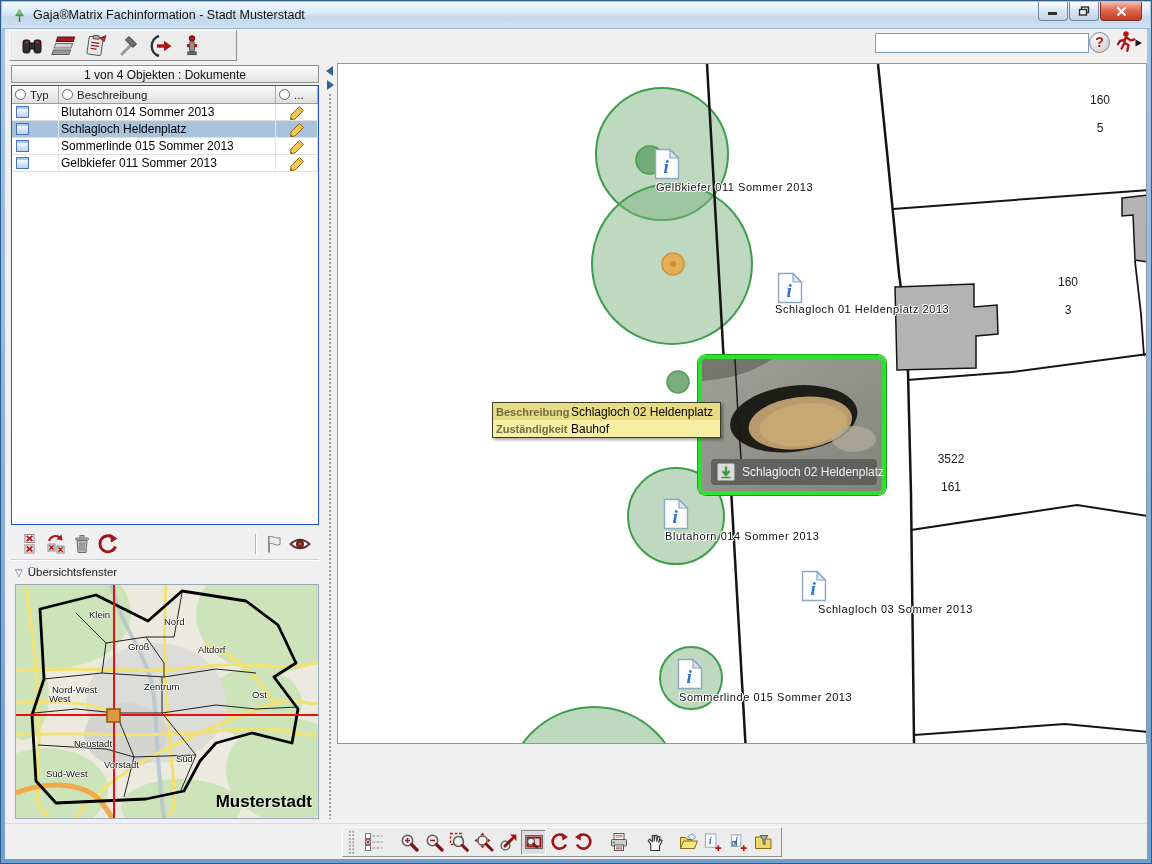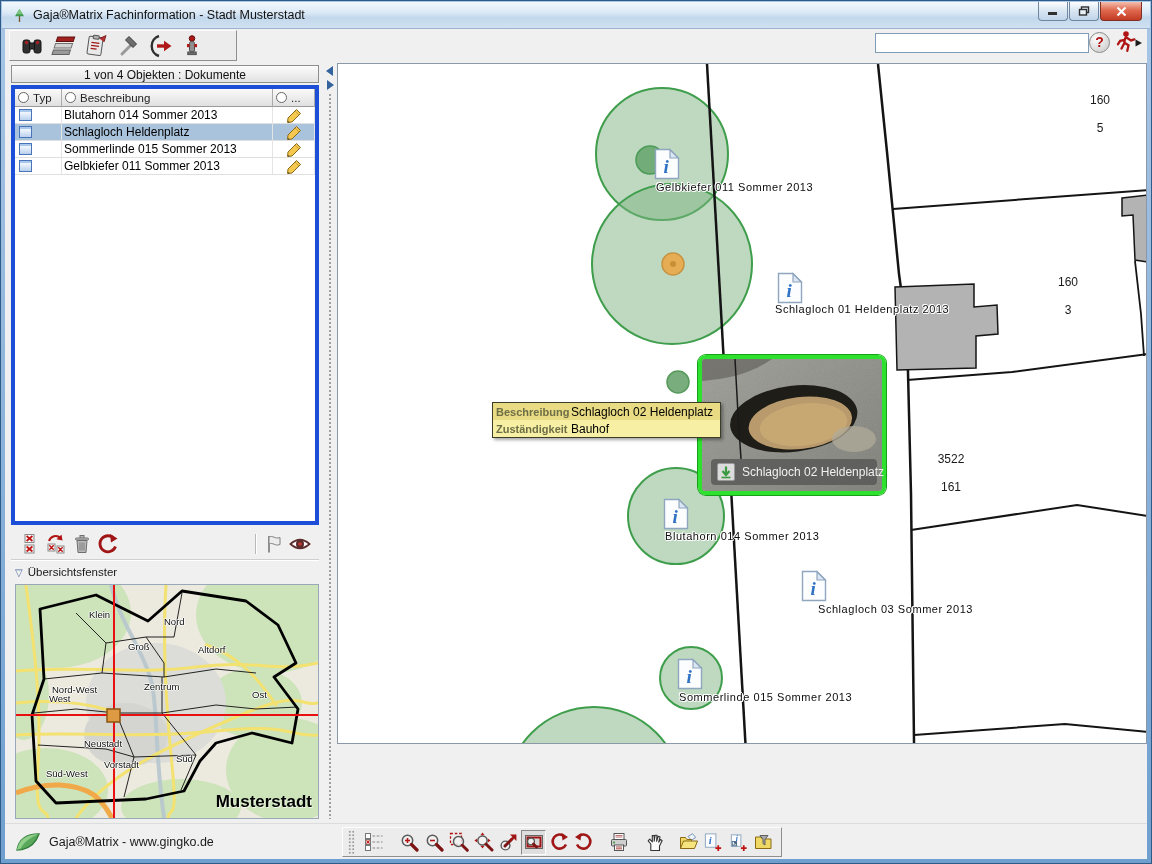--- a/index.html
+++ b/index.html
@@ -28,21 +28,21 @@
   .help-btn{position:absolute;left:1084px;top:3px;width:21px;height:21px;border-radius:50%;
     border:1px solid #8a8a8a;background:radial-gradient(circle at 35% 30%,#fdfdfd,#c6c6c6);
     color:#b01414;font-weight:bold;font-size:14px;line-height:19px;text-align:center;padding:0;}
   .runner-btn{position:absolute;left:1108px;top:0;width:30px;height:28px;background:transparent;border:none;padding:0;}
   
   .left-panel{position:absolute;left:4px;top:34px;width:314px;height:760px;background:#f0f0f0;}
   .list-header{position:absolute;left:2px;top:2px;width:308px;height:18px;
     background:linear-gradient(#fcfcfc,#e2e2e2);border:1px solid #8f8f8f;
     font-size:12px;color:#111;text-align:center;line-height:16px;box-sizing:border-box;}
   .obj-table{position:absolute;left:2px;top:22px;width:308px;height:440px;background:#fff;
-    border:4px solid #1d4ed8;box-sizing:border-box;}
+    border:1px solid #1d4ed8;box-sizing:border-box;}
   .thead{display:grid;grid-template-columns:47px 1fr 42px;height:18px;}
   .th{background:linear-gradient(#fafafa,#e0e0e0);border-right:1px solid #ababab;border-bottom:1px solid #9a9a9a;
       font-size:11.5px;color:#222;display:flex;align-items:center;padding-left:3px;overflow:hidden;white-space:nowrap;}
   .radio{display:inline-block;width:9px;height:9px;border:1px solid #666;border-radius:50%;margin-right:4px;background:#fff;flex:0 0 auto;}
   .trow{display:grid;grid-template-columns:47px 1fr 42px;height:16px;border-bottom:1px solid #e0e0e0;}
   .trow.selected{background:#aac3dd;}
   .td{display:flex;align-items:center;overflow:hidden;white-space:nowrap;border-right:1px solid #e4e4e4;}
   .td.desc{font-size:12px;color:#000;padding-left:2px;}
   .typ-icon{width:13px;height:12px;margin-left:4px;border:1px solid #4a74b8;
     background:linear-gradient(#eef4fc 30%,#b9d0ee);box-shadow:inset 0 2px 0 #a9c8ec;box-sizing:border-box;}
@@ -380,21 +380,21 @@
         </svg>
         <div id="ov-labels">
             <div class="ov-label" style="left: 73px; top: 24px;">Klein</div>
             <div class="ov-label" style="left: 148px; top: 31px;">Nord</div>
             <div class="ov-label" style="left: 36px; top: 63px; margin-top: 36px;">Nord-West</div>
             <div class="ov-label" style="left: 112px; top: 56px;">Groß</div>
             <div class="ov-label" style="left: 182px; top: 59px;">Altdorf</div>
             <div class="ov-label" style="left: 33px; top: 108px;">West</div>
             <div class="ov-label" style="left: 128px; top: 96px;">Zentrum</div>
             <div class="ov-label" style="left: 236px; top: 104px;">Ost</div>
-            <div class="ov-label" style="left: 68px; top: 153px;">Neustadt</div>
+            <div class="ov-label" style="left: 58px; top: 153px;">Neustadt</div>
             <div class="ov-label" style="left: 160px; top: 168px;">Süd</div>
             <div class="ov-label" style="left: 88px; top: 174px;">Vorstadt</div>
             <div class="ov-label" style="left: 30px; top: 183px;">Süd-West</div>
           </div>
         <div class="ov-city">Musterstadt</div>
       </div>
     </div>
 
     <div class="splitter">
       <span class="tri-left"></span>
@@ -528,27 +528,20 @@
           <span class="tt-label">Zuständigkeit</span>
           <span class="tt-value">Bauhof</span>
         </div>
       </div>
 
       <div class="scale-text">5 m</div>
       <div class="scale-bar"></div>
     </div>
 
     <div class="bottombar">
-      <div class="status">
-        <svg width="26" height="22" viewBox="0 0 26 22">
-          <path d="M2 19 C4 8 12 3 24 3 C21 12 14 17 7 18.6 Z" fill="#5aa85c" stroke="#2e7a38" stroke-width="1.3"></path>
-          <path d="M2 19 C4 8 12 3 24 3 C16 6 9 11 5.5 17.5 Z" fill="#8fcf8a"></path>
-        </svg>
-        <span>Gaja®Matrix - www.gingko.de</span>
-      </div>
 
       <div class="map-toolbar">
         <span class="grip"></span>
         <button class="mbtn">
           <svg width="20" height="20" viewBox="0 0 20 20">
             <g stroke="#777" fill="#fff">
                 <rect x="1.5" y="1.5" width="5" height="5"></rect>
                 <rect x="1.5" y="7.5" width="5" height="5"></rect>
                 <rect x="1.5" y="13.5" width="5" height="5"></rect>
               </g>

